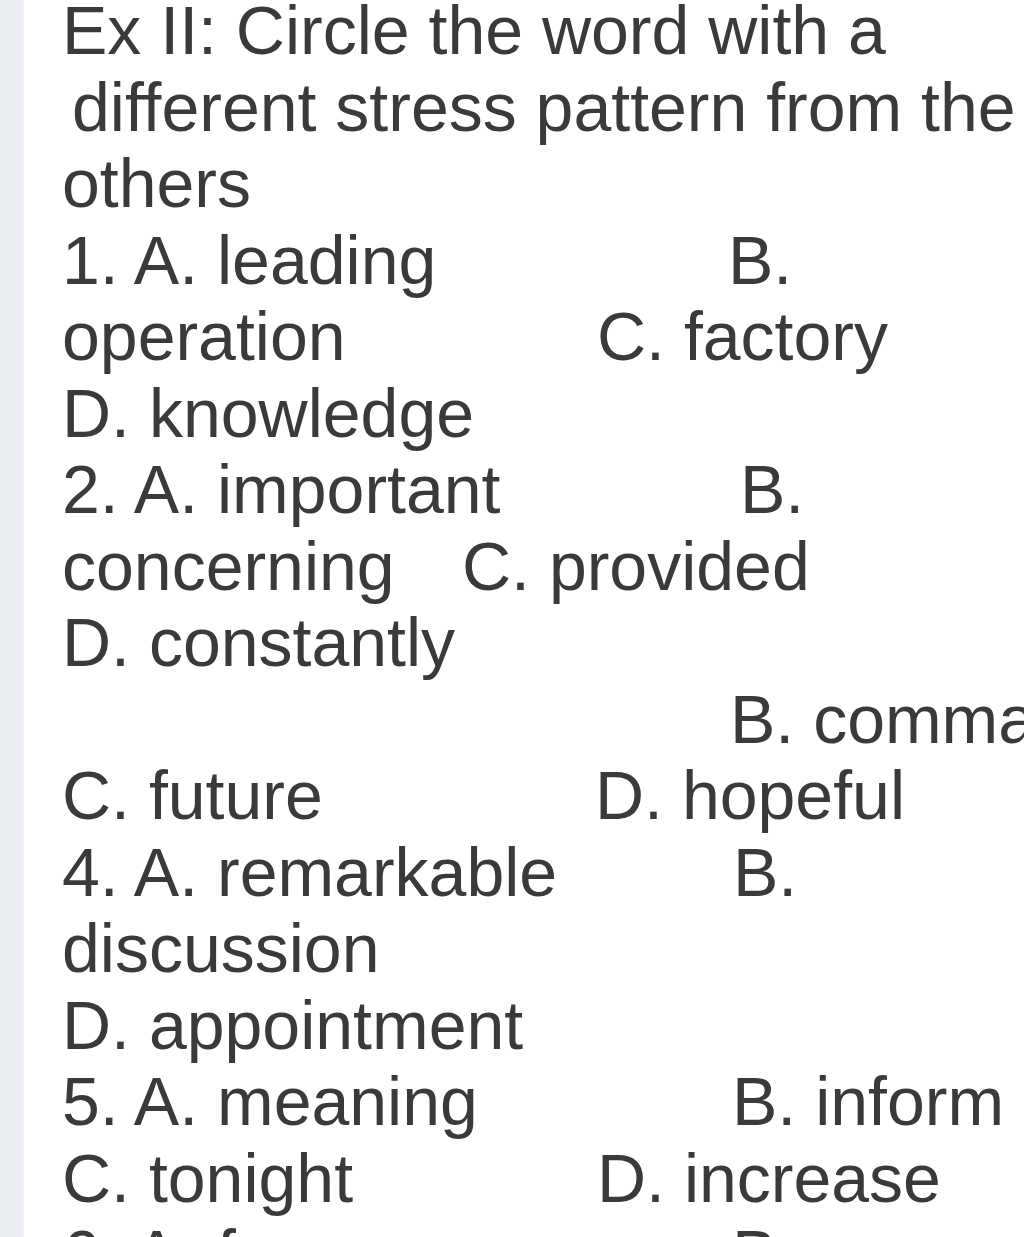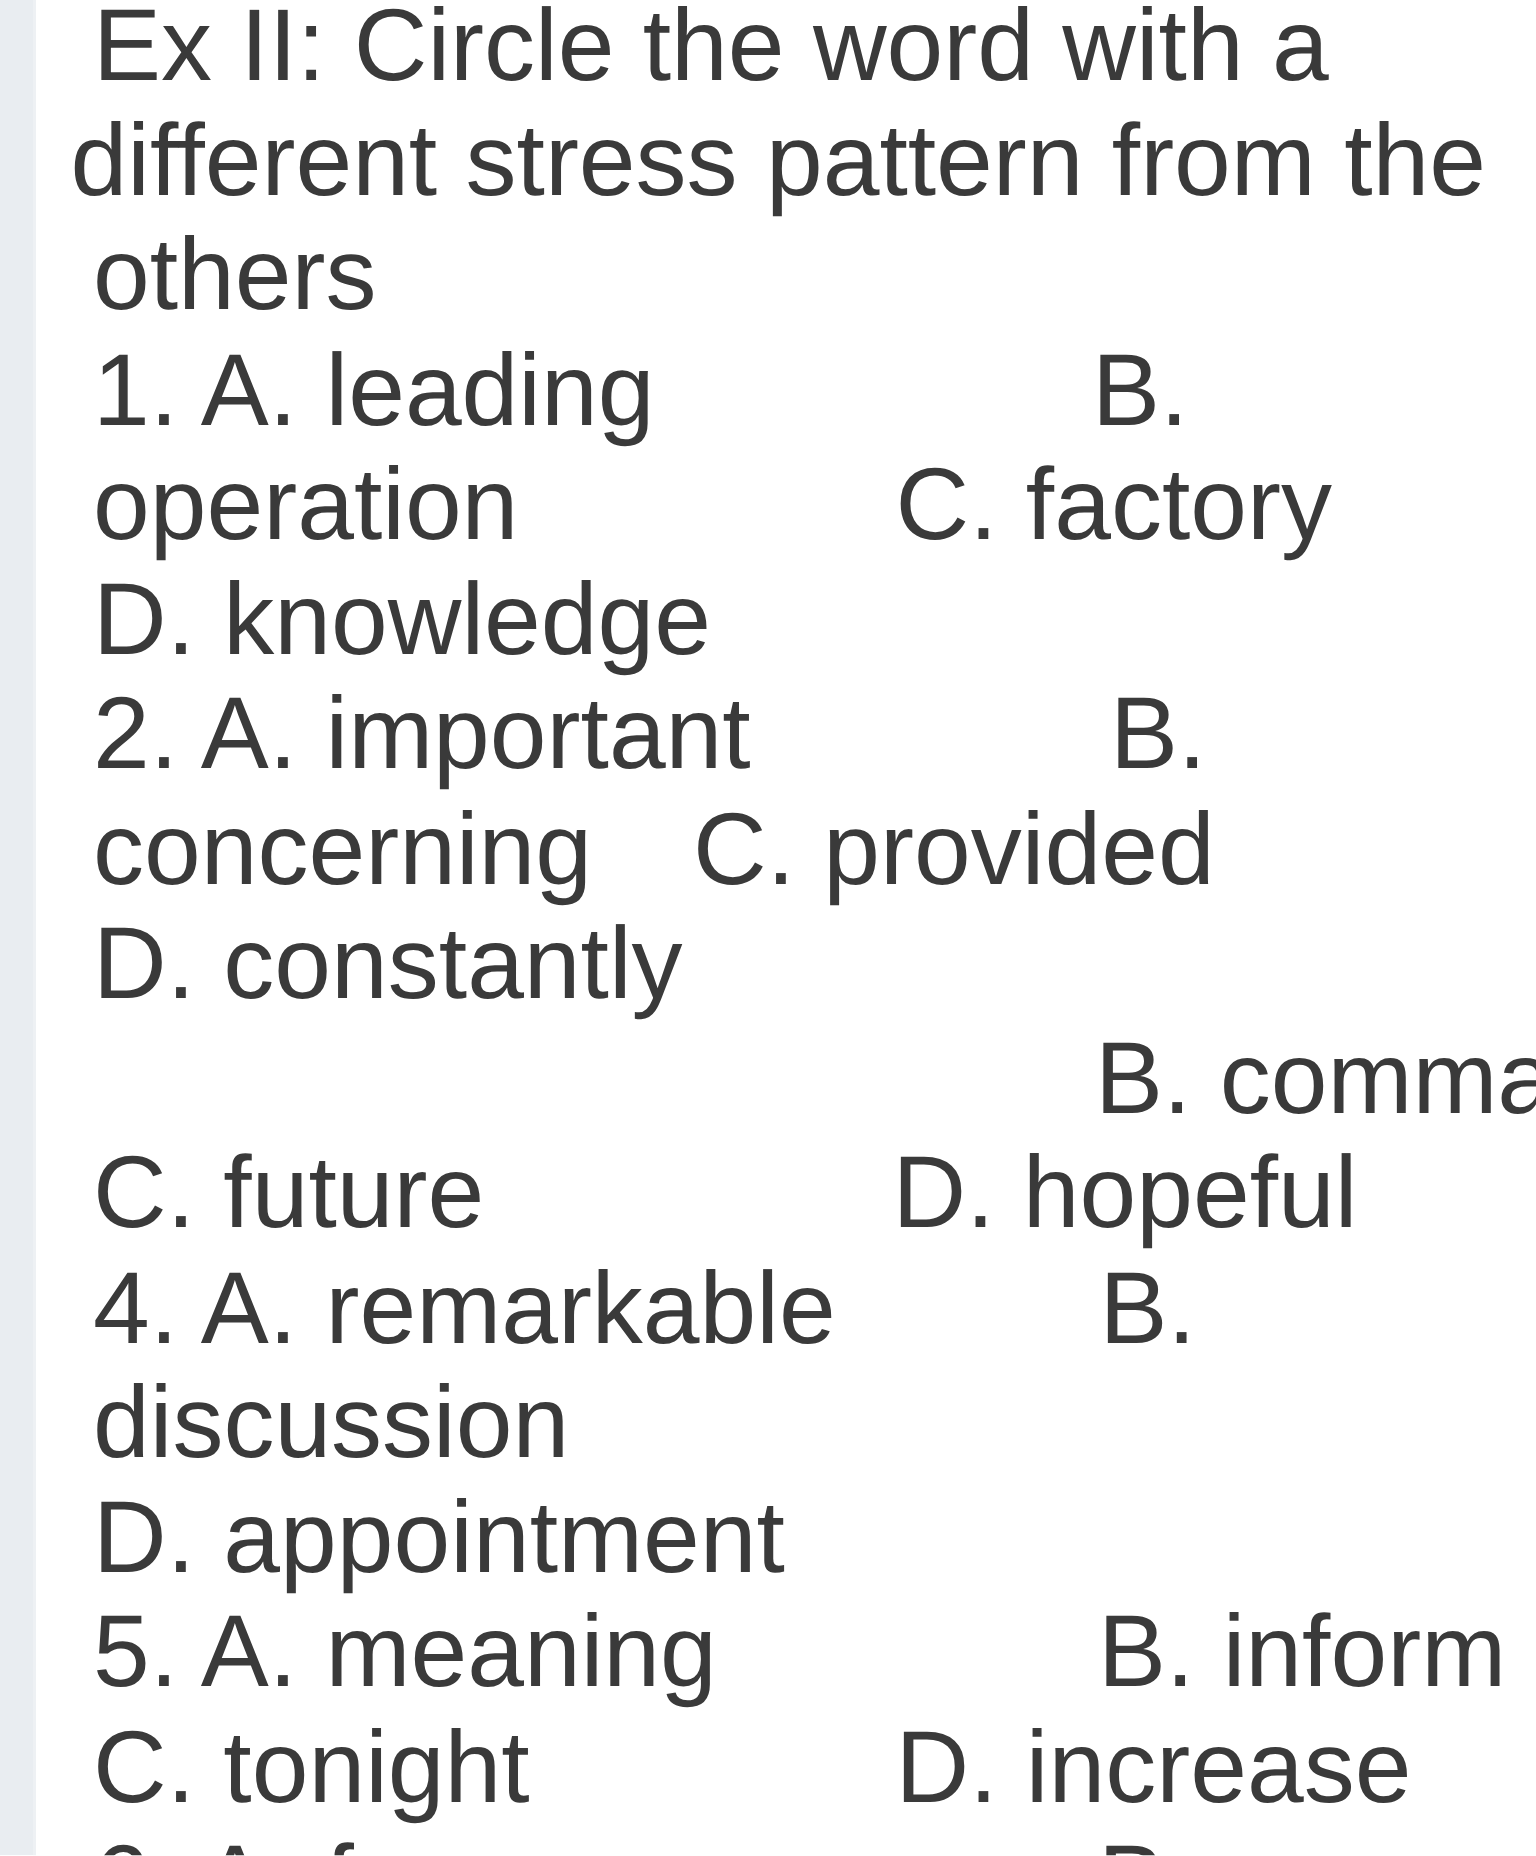--- a/index.html
+++ b/index.html
@@ -50,21 +50,21 @@
 </head>
 <body>
 
 <div id="page">
   <div id="left-gutter"></div>
   <div id="text-layer">
       <div class="text-line" style="top: -8px;">
         <span class="text-segment" style="left: 62px;">Ex II: Circle the word with a</span>
       </div>
       <div class="text-line" style="top: 68.5px;">
-        <span class="text-segment" style="left: 47px;">different stress pattern from the</span>
+        <span class="text-segment" style="left: 72px;">different stress pattern from the</span>
       </div>
       <div class="text-line" style="top: 145px;">
         <span class="text-segment" style="left: 62px;">others</span>
       </div>
       <div class="text-line" style="top: 221.5px;">
         <span class="text-segment" style="left: 62px;">1. A. leading</span>
         <span class="text-segment" style="left: 728px;">B.</span>
       </div>
       <div class="text-line" style="top: 298px; padding-left: 36px;">
         <span class="text-segment" style="left: 62px;">operation</span>

